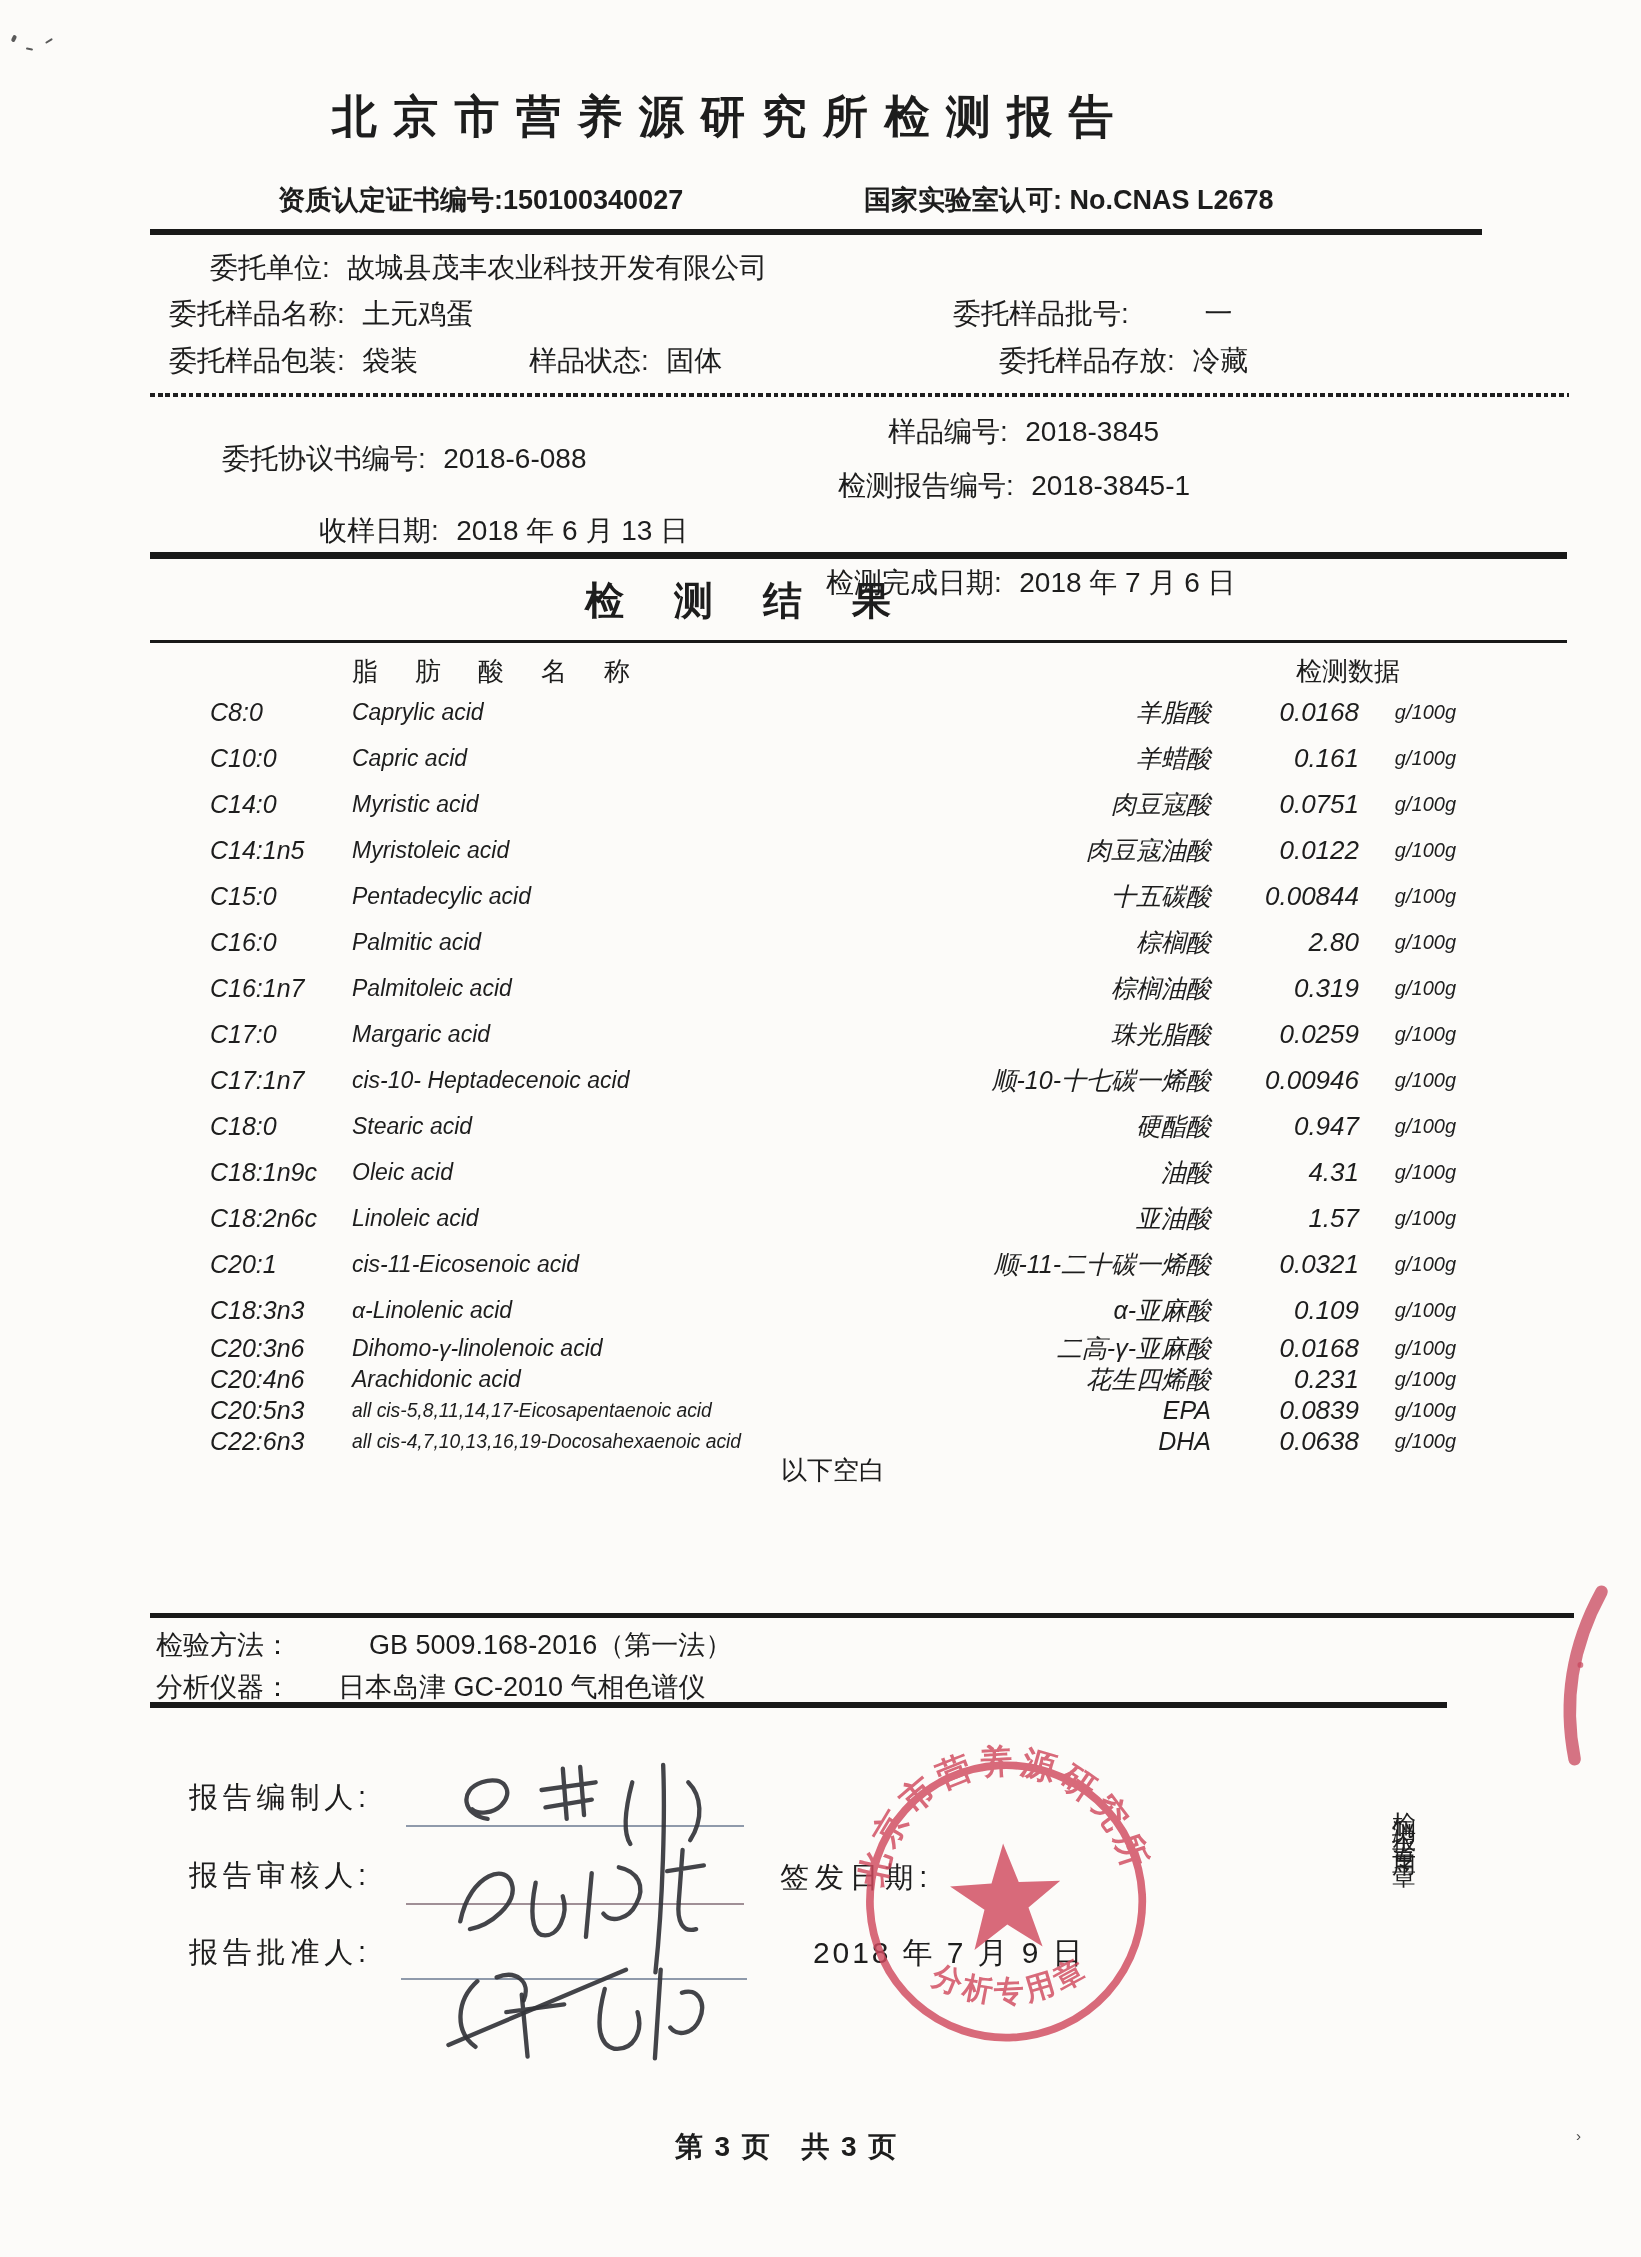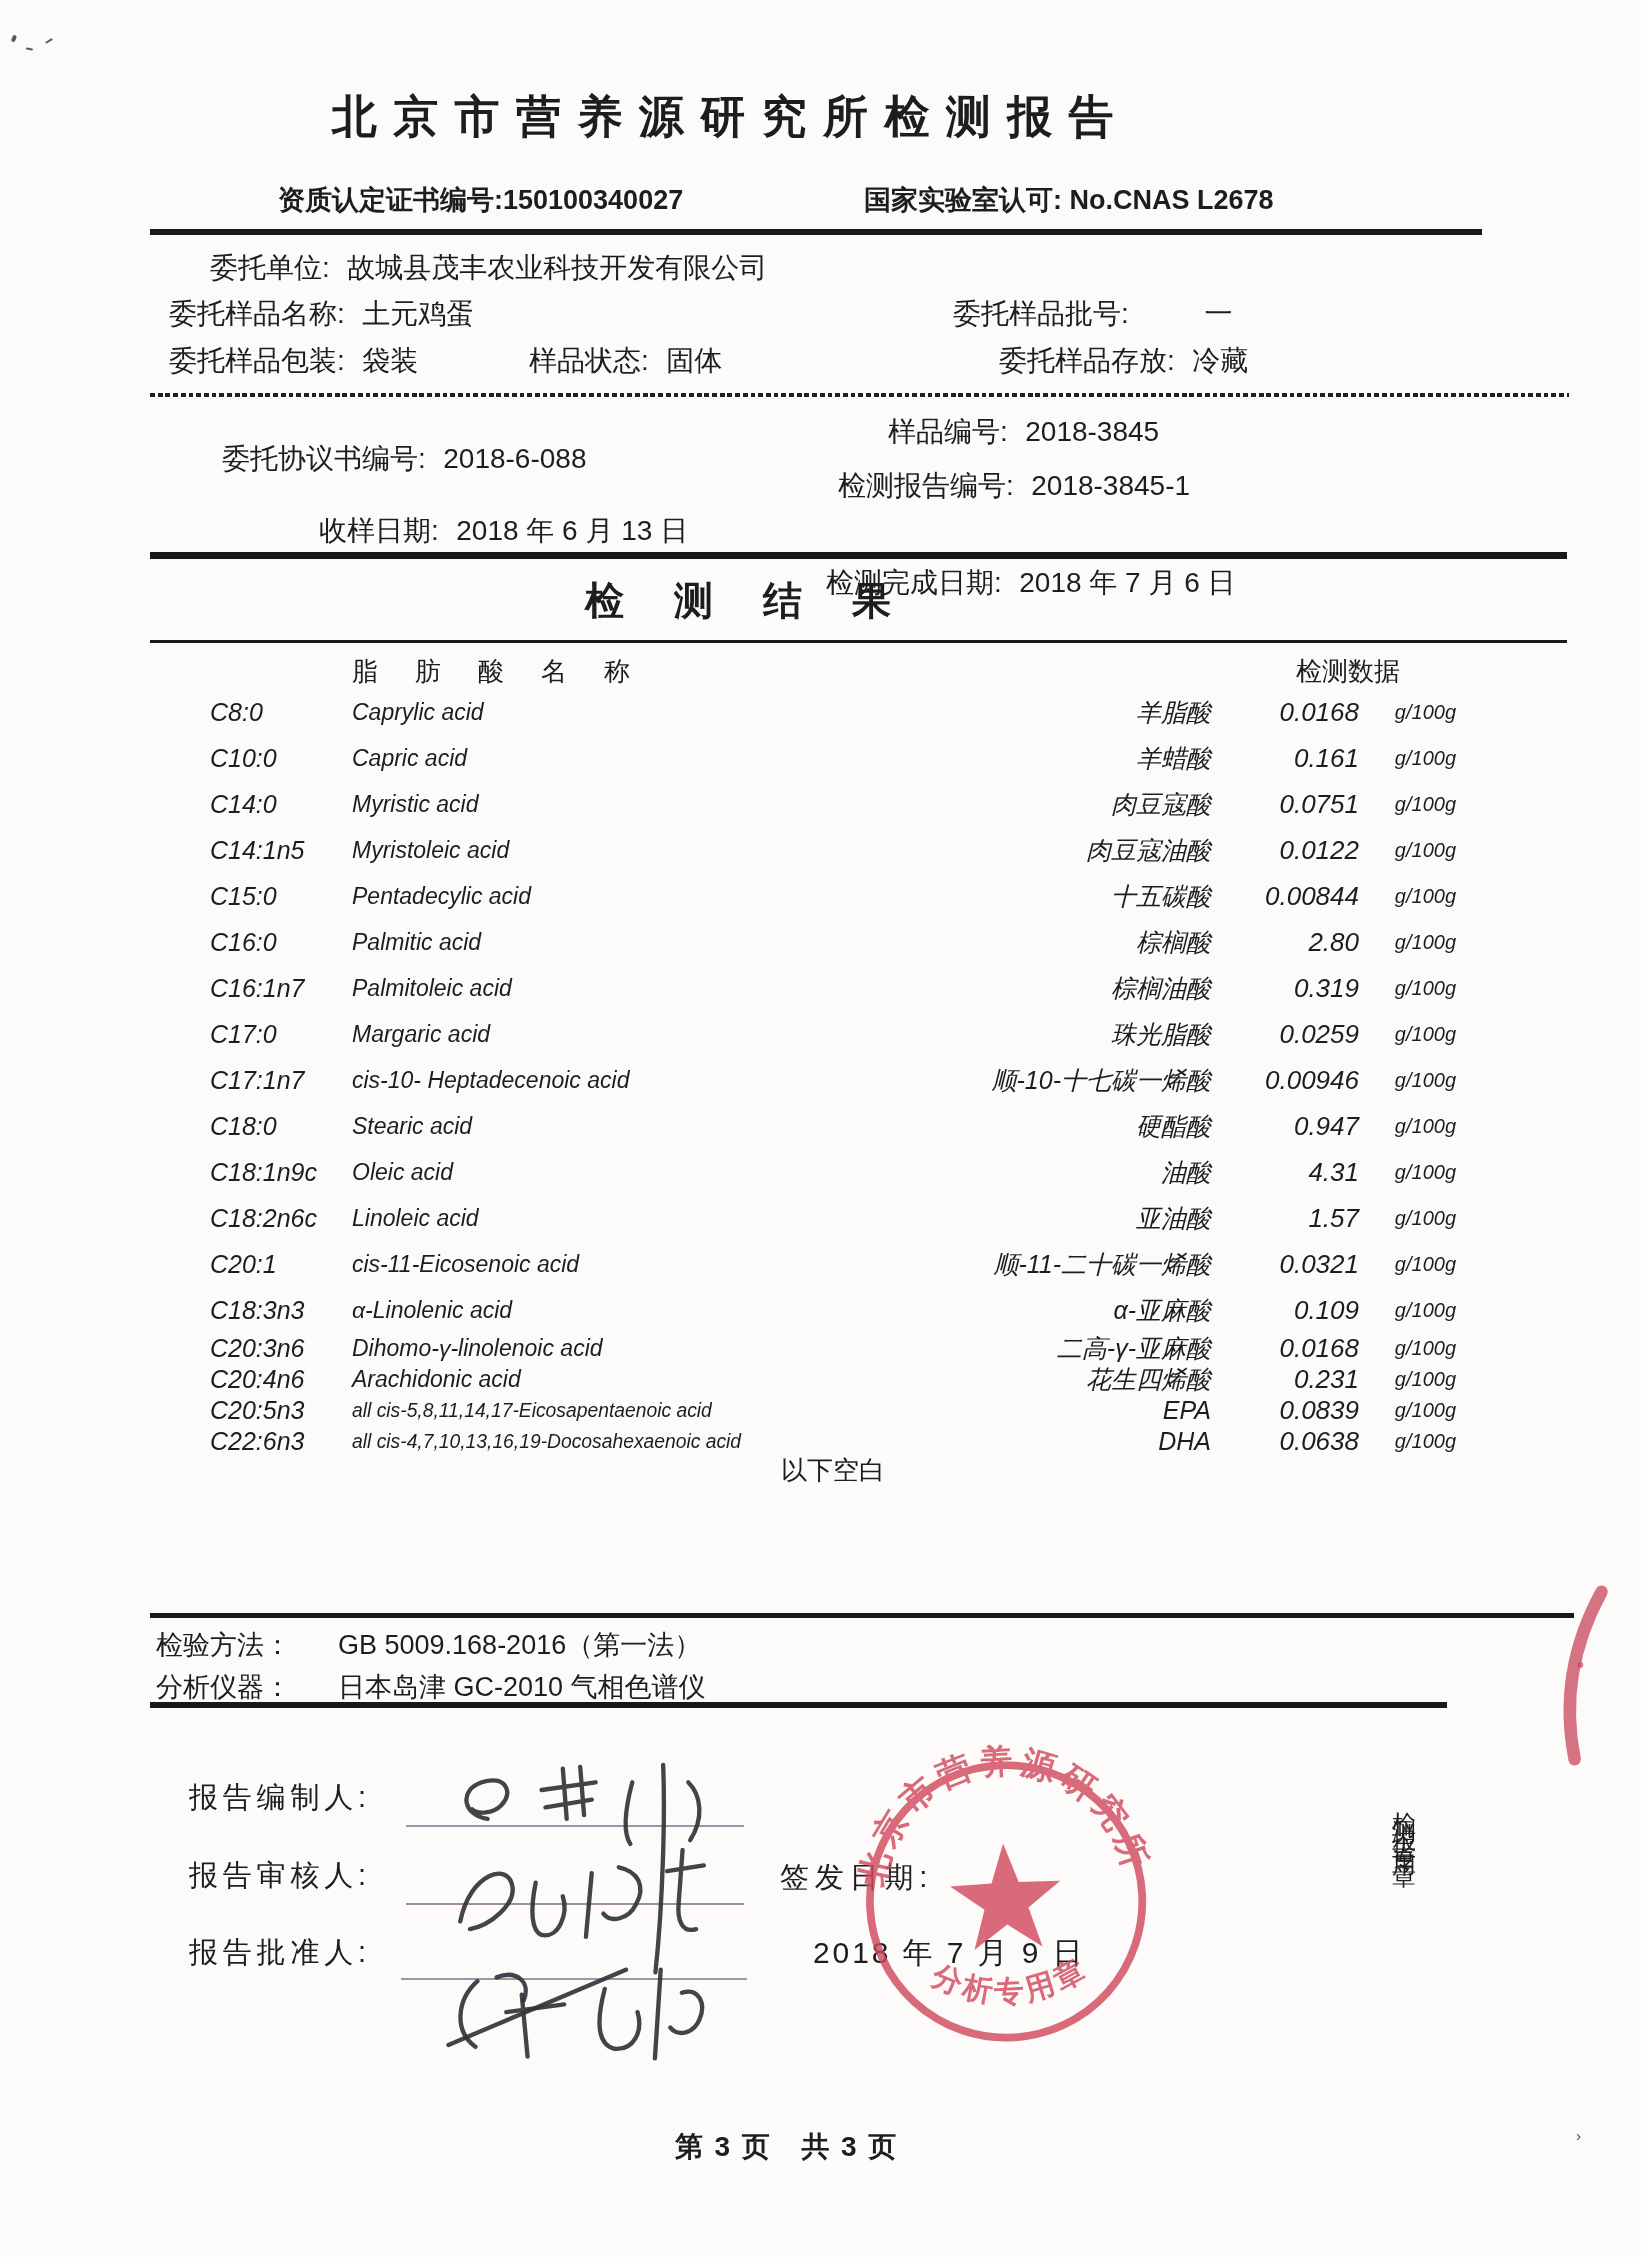--- a/index.html
+++ b/index.html
@@ -268,21 +268,21 @@
       <span class="col-code">C22:6n3</span>
       <span class="col-en">all cis-4,7,10,13,16,19-Docosahexaenoic acid</span>
       <span class="col-cn">DHA</span>
       <span class="col-val">0.0638</span>
       <span class="col-unit">g/100g</span>
     </div>
     </div>
   <div class="abs end-note">以下空白</div>
 
   <div class="abs rule rule4"></div>
-  <div class="abs method-row" style="top:1627px;">
+  <div class="abs method-row" style="top:1627px;gap:31px;">
     <span class="mlbl">检验方法：</span>
     <span>GB 5009.168-2016（第一法）</span>
   </div>
   <div class="abs method-row" style="top:1669px;">
     <span class="mlbl">分析仪器：</span>
     <span>日本岛津 GC-2010 气相色谱仪</span>
   </div>
   <div class="abs rule rule5"></div>
 
   <div class="abs sig-label" style="top:1778px;">报告编制人:</div>

